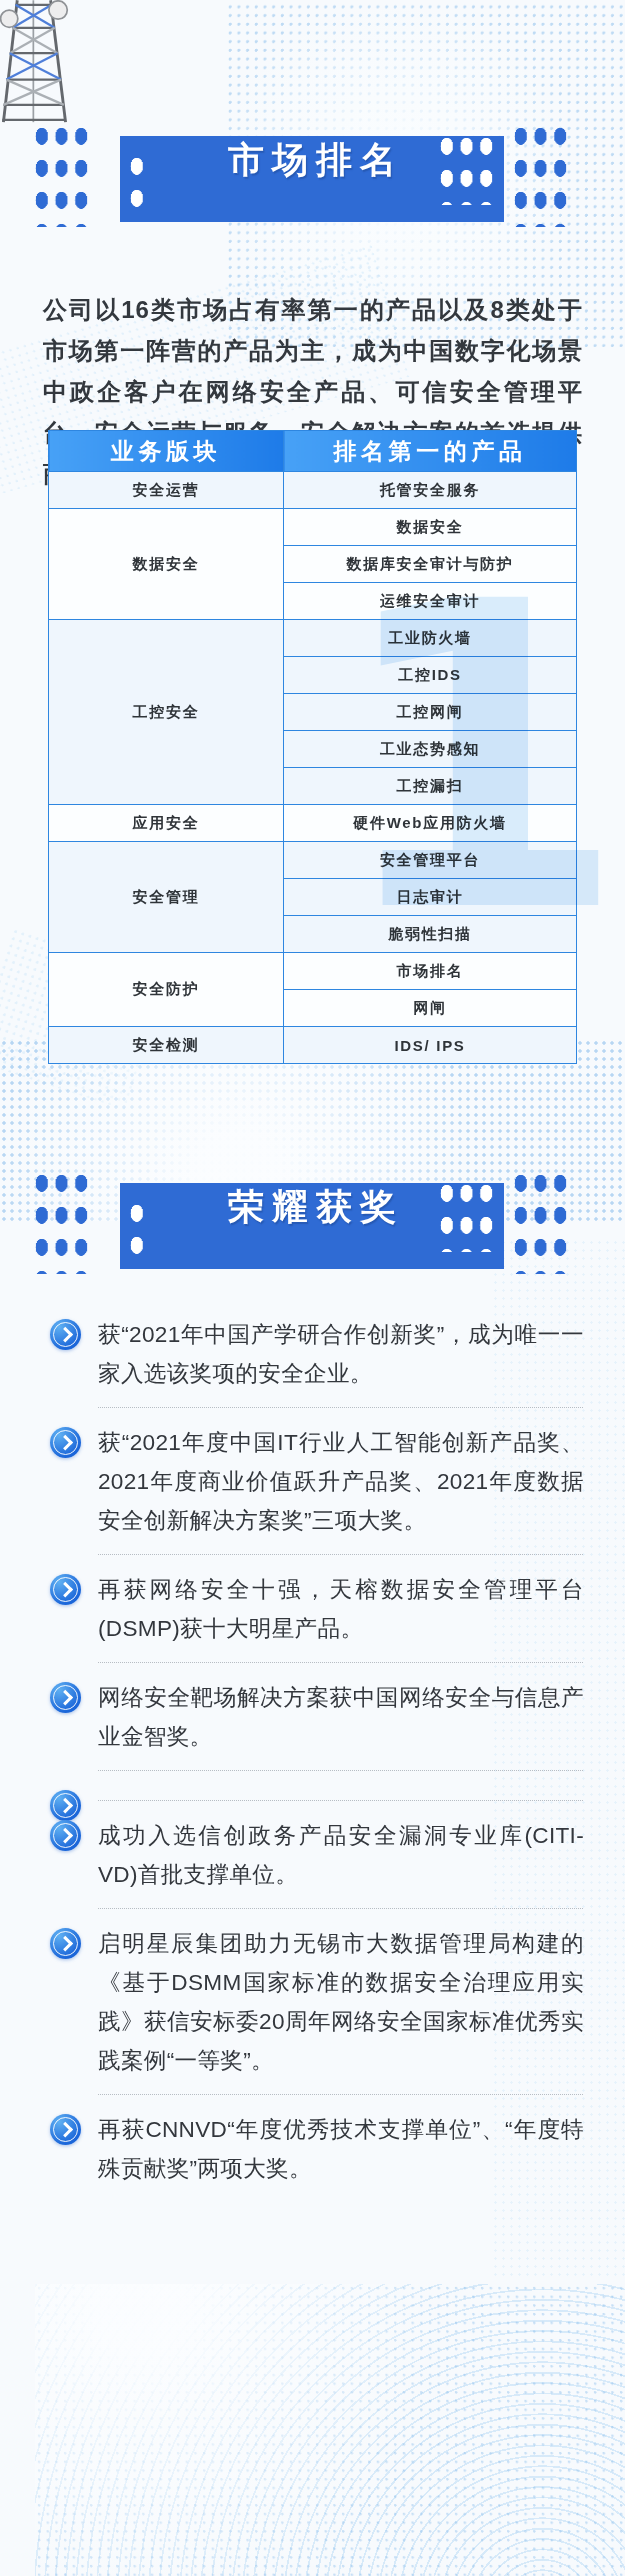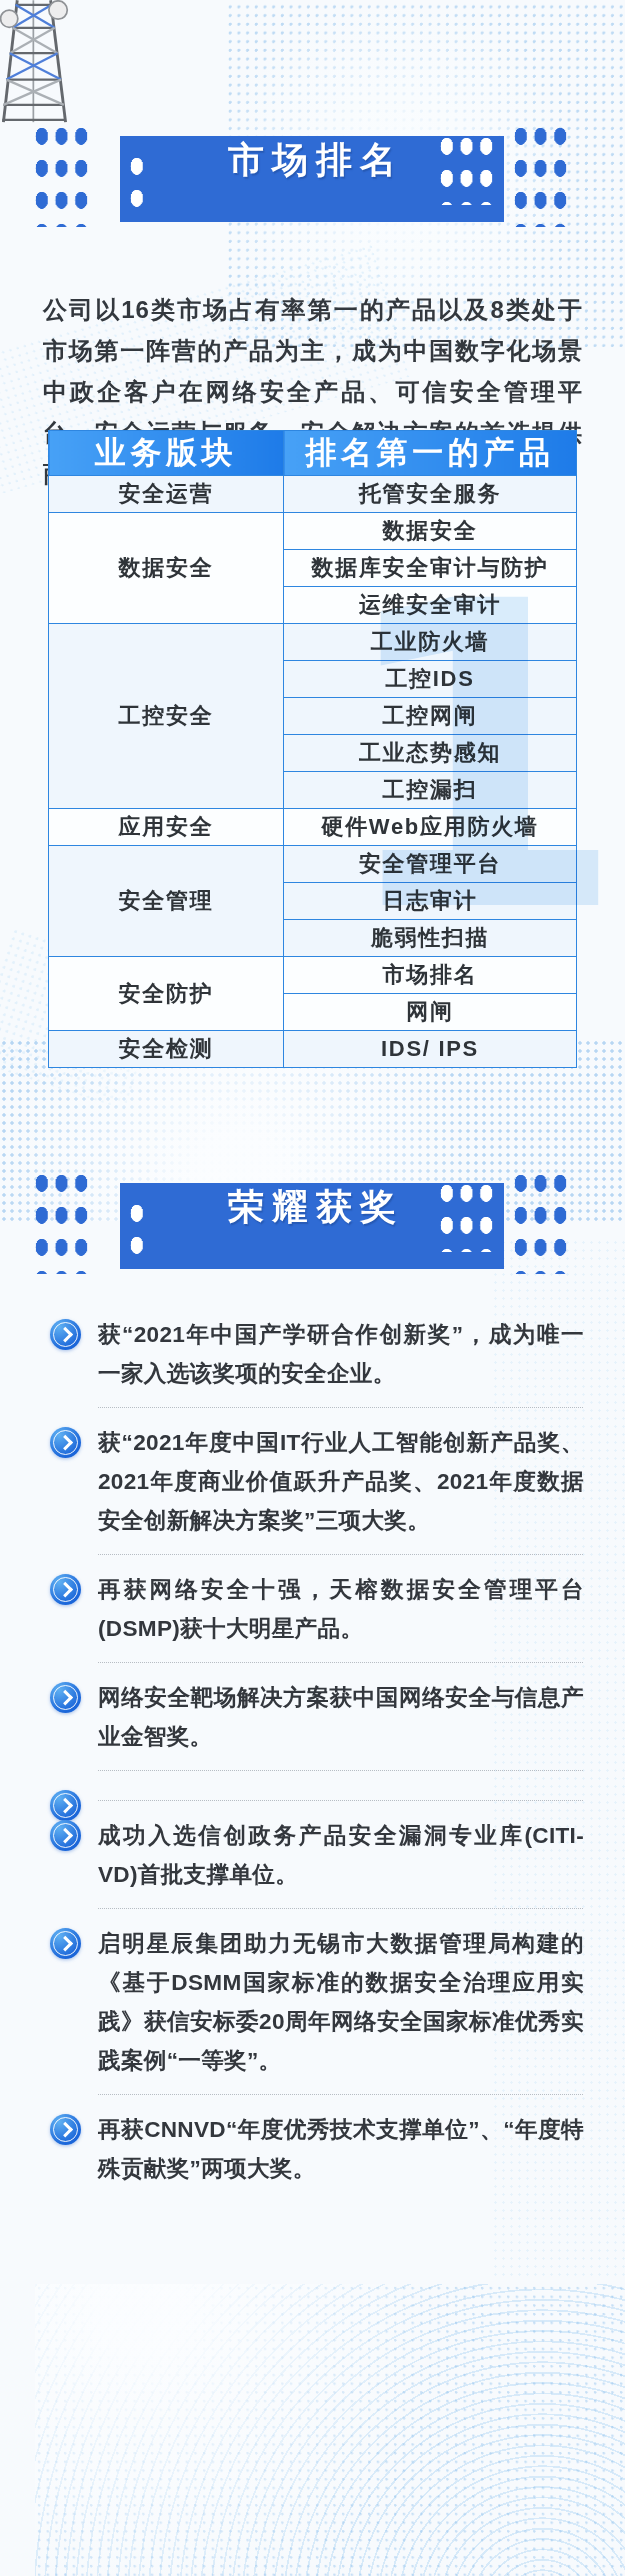--- a/index.html
+++ b/index.html
@@ -57,36 +57,36 @@
 
   
   .intro{position:absolute;left:43px;top:265px;width:540px;z-index:2;
          font-size:24px;line-height:41px;font-weight:700;letter-spacing:0.9px;
          color:#33383E;text-align:justify;}
 
   
   .rank-table{position:absolute;left:48px;top:430px;width:528px;z-index:2;
               border-collapse:collapse;table-layout:fixed;}
   .rank-table th,.rank-table td{border:1.2px solid #2E86E0;text-align:center;}
-  .rank-table th{height:38px;font-size:31px;font-weight:800;letter-spacing:4.6px;color:#fff;
+  .rank-table th{height:38px;font-size:23px;font-weight:800;letter-spacing:4.6px;color:#fff;
                  background:linear-gradient(90deg,#47A1F6,#1E7BE8);}
   .rank-table col.c1{width:235px;} .rank-table col.c2{width:293px;}
-  .rank-table td{height:34px;font-size:22px;font-weight:700;letter-spacing:1.7px;color:#2F3439;}
+  .rank-table td{height:34px;font-size:15px;font-weight:700;letter-spacing:1.7px;color:#2F3439;}
   tr.g-even td{background:#EFF6FD;} tr.g-odd td{background:#FCFEFF;}
   .wm{position:absolute;left:333px;top:547px;z-index:3;mix-blend-mode:multiply;
       font-size:423px;line-height:1;font-weight:700;color:#DCEDFB;pointer-events:none;
       font-family:"DejaVu Sans",sans-serif;}
 
   
   .awards{position:absolute;left:49px;top:1300px;width:535px;z-index:2;
           list-style:none;margin:0;padding:0;}
   .award-item{position:relative;padding:15px 0 15px 49px;}
   .award-item:not(:last-child)::after{content:"";position:absolute;left:49px;right:1.2px;bottom:0;
           border-top:1.7px dotted #B7BDC4;}
-  .aw-text{margin:0;font-size:22.6px;line-height:39px;font-weight:700;
+  .aw-text{margin:0;font-size:22.6px;line-height:39px;font-weight:400;
            letter-spacing:0.3px;color:#33373D;text-align:justify;}
   .aw-ico{position:absolute;left:1.2px;top:19px;width:31px;height:31px;border-radius:50%;
           background:radial-gradient(circle at 30% 25%,#5FB0F2,#1B66D9 72%);
           box-shadow:0 1.2px 3.5px rgba(40,100,200,.35);}
   .aw-ico::before{content:"";position:absolute;inset:2.9px;border:1.7px solid rgba(255,255,255,.9);
           border-radius:50%;}
   .aw-ico::after{content:"";position:absolute;left:9.8px;top:10.4px;width:7.5px;height:7.5px;
           border-top:3.5px solid #fff;border-right:3.5px solid #fff;transform:rotate(45deg);}
 </style>
 </head>

